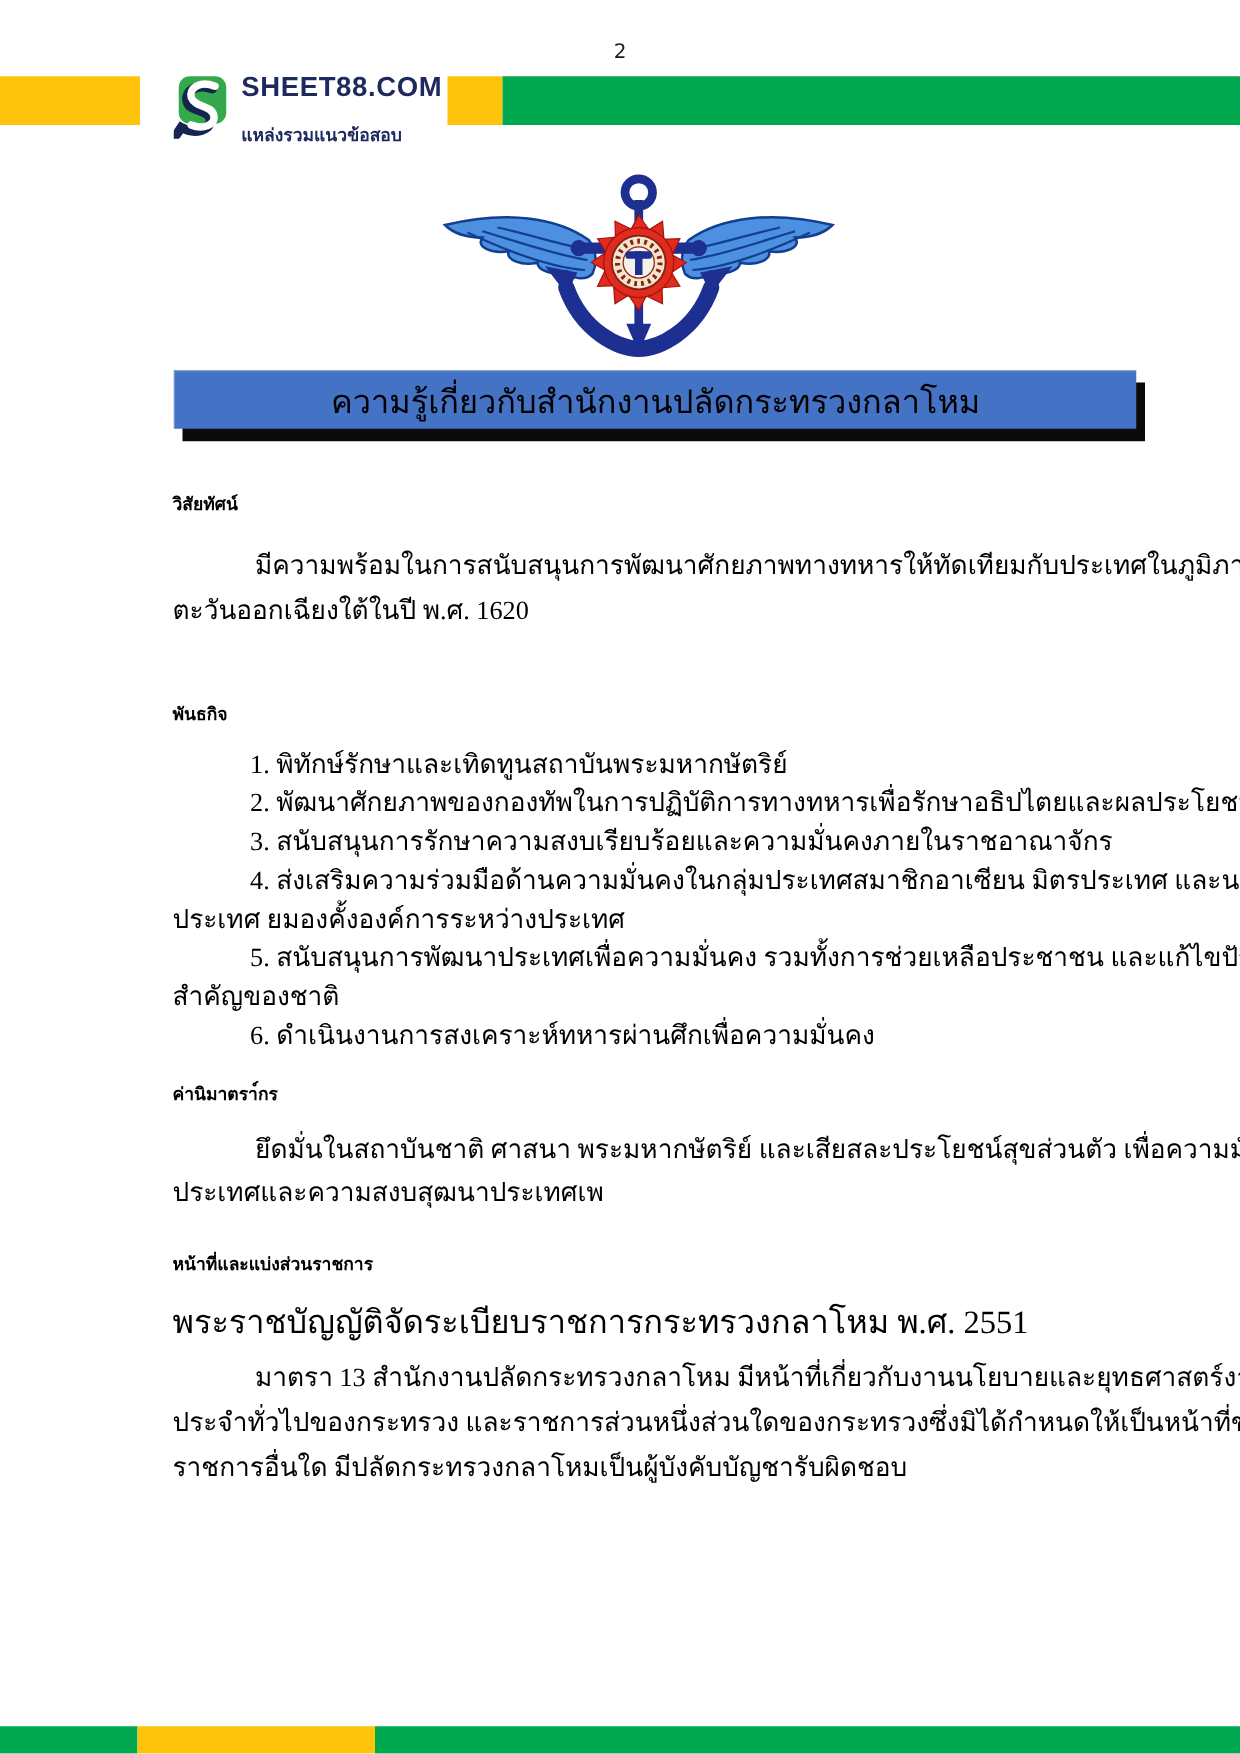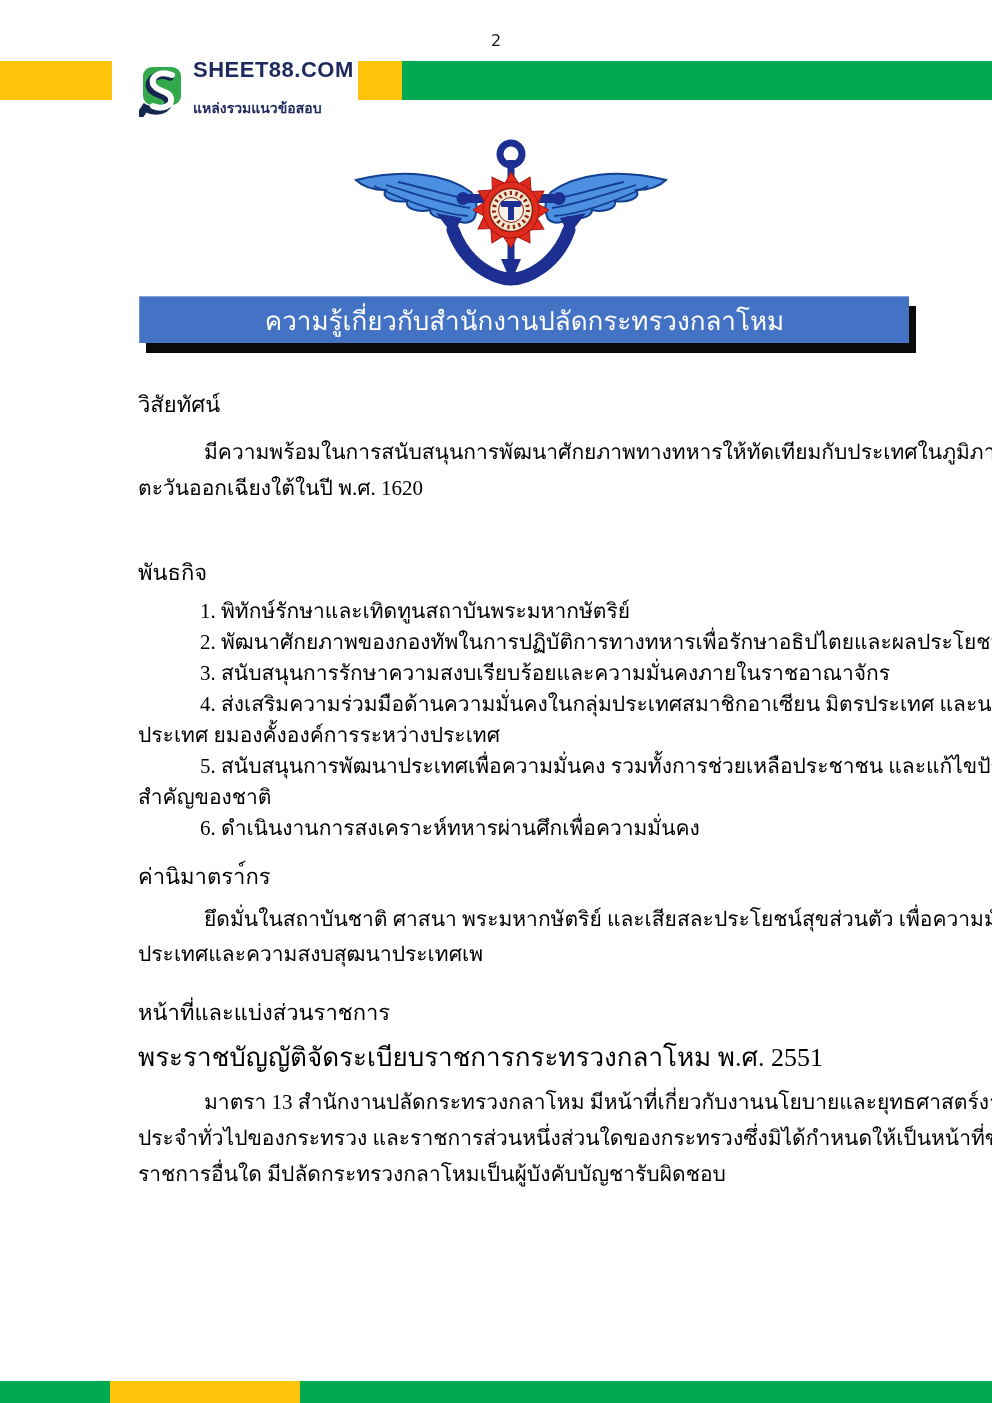--- a/index.html
+++ b/index.html
@@ -8,45 +8,45 @@
 
   
   .pagenum{position:absolute;top:31px;left:0;width:100%;text-align:center;
            font-family:"DejaVu Sans","Liberation Sans",sans-serif;font-size:16px;color:#1a1a1a;}
 
   
   .hdr-yellow-left{position:absolute;left:0;top:61px;width:112px;height:39px;background:var(--yellow);}
   .hdr-yellow-mid{position:absolute;left:337px;top:61px;width:65px;height:39px;background:var(--yellow);}
   .hdr-green{position:absolute;left:402px;top:61px;width:590px;height:39px;background:var(--green);}
 
-  .brand{position:absolute;left:135px;top:53px;display:flex;align-items:flex-end;gap:8px;background:#fff;padding:0 4px;}
+  .brand{position:absolute;left:135px;top:53px;display:flex;align-items:center;gap:8px;background:#fff;padding:0 4px;}
   .brand-icon{width:46px;height:52px;flex:0 0 auto;}
   .brand-text{display:flex;flex-direction:column;justify-content:flex-start;padding-top:6px;}
   .brand-name{font-family:"Liberation Sans","DejaVu Sans",sans-serif;font-weight:bold;
               font-size:22px;line-height:22px;color:var(--brand_navy);letter-spacing:.5px;}
   .brand-tagline{font-family:"Liberation Sans","DejaVu Sans",sans-serif;font-weight:bold;
                  font-size:14px;line-height:17px;color:var(--brand_navy);margin-top:19px;}
 
   
   .emblem{position:absolute;left:350px;top:138px;width:322px;height:150px;}
   .wing{fill:var(--wing_blue);stroke:#123F8F;stroke-width:2;}
   .fline{fill:none;stroke:#123F8F;stroke-width:1.8;}
   .anch{fill:var(--anchor_navy);}
   .anchs{fill:none;stroke:var(--anchor_navy);}
   .flame{fill:var(--chakra_red);stroke:#A81310;stroke-width:1;}
 
   
   .banner{position:absolute;left:139px;top:296px;width:769px;height:46px;background:var(--banner_blue);
           box-shadow:7px 10px 0 #0a0a0a;display:flex;align-items:center;justify-content:center;
           border-top:1px solid rgba(255,255,255,.35);border-left:1px solid rgba(255,255,255,.25);}
-  .banner-title{color:#ffffff;font-size:26px;}
+  .banner-title{color:#000000;font-size:26px;}
 
   
   .sec{position:absolute;left:138px;width:770px;}
-  .sec h2{margin:0;font-size:22px;font-weight:normal;line-height:30px;}
+  .sec h2{margin:0;font-size:14px;font-weight:bold;line-height:30px;}
   .ln{white-space:nowrap;font-size:21px;}
   .vision-body{margin-top:14px;}
   .vision-body .ln{line-height:36px;}
   .mission-body{margin-top:8px;}
   .mission-body .ln{line-height:31px;}
   .values-body{margin-top:10px;}
   .values-body .ln{line-height:35px;}
   .act-line{margin-top:12px;font-size:26px;line-height:36px;white-space:nowrap;}
   .article-body{margin-top:8px;}
   .article-body .ln{line-height:36px;}

